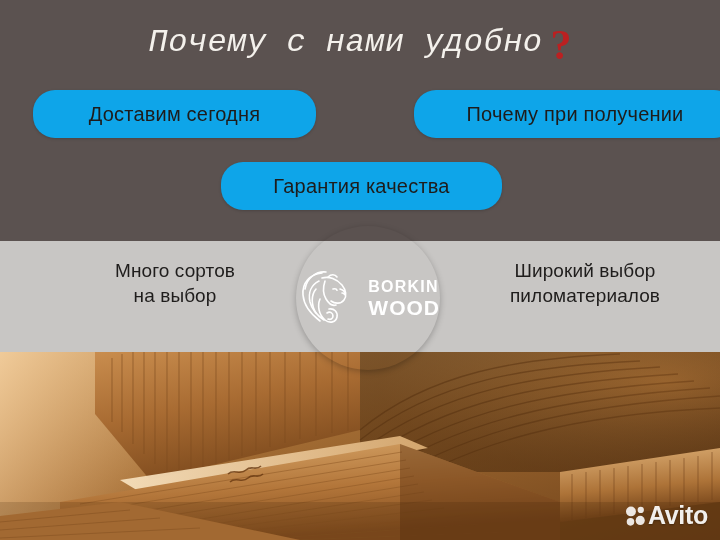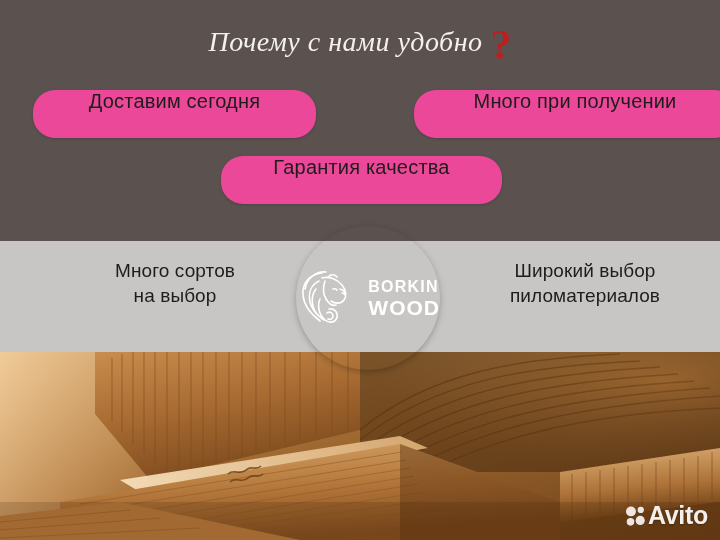--- a/index.html
+++ b/index.html
@@ -28,55 +28,55 @@
 
   
   .title-wrap {
     position:absolute;
     left:0; top:18px;
     width:720px;
     text-align:center;
     white-space:nowrap;
   }
   .title-text {
-    font-family:Liberation Serif, serif;
+    font-family:Liberation Mono, monospace;
     font-style:italic;
-    font-size:28px;
+    font-size:32px;
     letter-spacing:0.5px;
     color:#f4f1ec;
     vertical-align:middle;
   }
   .title-qmark {
     font-family:"Liberation Serif", serif;
     font-weight:bold;
     font-size:42px;
     color:#bb2021;
     vertical-align:middle;
     margin-left:8px;
     position:relative;
     top:3px;
   }
 
   
   .pill {
     position:absolute;
-    background:#ec4899;
+    background:#0ea5e9;
     border-radius:22px;
     color:#1e1c1b;
     font-size:20px;
     letter-spacing:0.2px;
     display:flex;
-    align-items:flex-start;
+    align-items:center;
     justify-content:center;
     white-space:nowrap;
     box-shadow:0 1px 3px rgba(0,0,0,0.18);
   }
   #pill-0 { left:33px;  top:90px;  width:283px; height:48px; }
   #pill-1 { left:414px; top:90px;  width:322px; height:48px; }
-  #pill-2 { left:221px; top:156px; width:281px; height:48px; }
+  #pill-2 { left:221px; top:162px; width:281px; height:48px; }
 
   
   .band-light {
     position:absolute;
     left:0; top:241px;
     width:720px; height:111px;
     background:#c8c6c4;
   }
 
   .side-text {
@@ -169,21 +169,21 @@
   <div class="band-dark"></div>
 
   <div class="title-wrap">
     <span class="title-text">Почему с нами удобно</span><span class="title-qmark">?</span>
   </div>
 
   <div class="pill" id="pill-0">
     <span>Доставим сегодня</span>
   </div>
   <div class="pill" id="pill-1">
-    <span>Много при получении</span>
+    <span>Почему при получении</span>
   </div>
   <div class="pill" id="pill-2">
     <span>Гарантия качества</span>
   </div>
 
   <div class="band-light"></div>
 
   <div class="side-text" id="side-left">
     <div>Много сортов</div>
     <div>на выбор</div>

